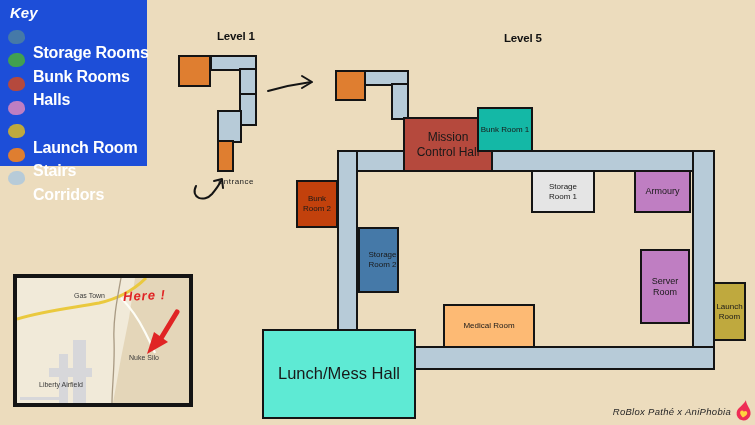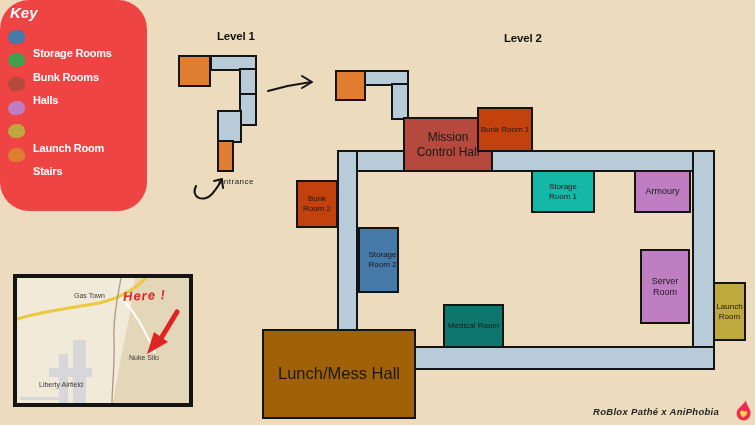--- a/index.html
+++ b/index.html
@@ -1,25 +1,25 @@
 <!DOCTYPE html>
 <html><head>
 <meta charset="utf-8">
 <style>
   html,body{margin:0;padding:0;}
   body{font-family:"Liberation Sans",sans-serif;}
   .canvas{position:relative;width:755px;height:425px;background:#ecdcbd;overflow:hidden;}
 
   
-  .key-panel{position:absolute;left:0;top:0;width:147px;height:211px;background:#ef4444;border-radius:29px;}
+  .key-panel{position:absolute;left:0;top:0;width:147px;height:166px;background:#1d4ed8;}
   .key-title{position:absolute;left:10px;top:4px;font-size:15px;font-weight:bold;font-style:italic;color:#fff;}
   .key-items{position:absolute;left:8px;top:25px;right:0;}
   .key-item{display:flex;align-items:center;height:23.6px;}
   .blob{width:17px;height:14px;margin-right:8px;border-radius:55% 45% 50% 50% / 60% 55% 45% 50%;flex:0 0 auto;}
-  .key-label{font-size:11px;font-weight:bold;color:#fff;letter-spacing:-0.2px;white-space:nowrap;margin-top:33px;}
+  .key-label{font-size:16px;font-weight:bold;color:#fff;letter-spacing:-0.2px;white-space:nowrap;margin-top:33px;}
 
   
   .lvl-title{position:absolute;font-size:11.5px;font-weight:bold;color:#111;letter-spacing:-0.2px;margin-left:14px;}
   .corr{position:absolute;border:2.5px solid #141414;box-sizing:border-box;z-index:1;}
   .room{position:absolute;border:2.5px solid #141414;box-sizing:border-box;z-index:2;
         display:flex;align-items:center;justify-content:center;text-align:center;
         color:#191919;line-height:1.2;}
   .room span{display:block;}
   .fs8{font-size:8px;} .fs9{font-size:9px;}
   .hall-big{font-size:16.5px;}
@@ -27,22 +27,22 @@
   .annot{position:absolute;color:#222;}
   .arrow-svg{position:absolute;z-index:3;}
 
   
   .inset{position:absolute;left:13px;top:274px;width:180px;height:133px;border:4px solid #141414;
          box-sizing:border-box;background:#f1ead9;overflow:hidden;z-index:2;}
   .inset-label{position:absolute;font-size:7px;color:#3a3a3a;white-space:nowrap;}
   .here-label{position:absolute;font-size:13px;font-weight:bold;font-style:italic;letter-spacing:1px;
               transform:rotate(-3deg);white-space:nowrap;}
 
-  .credits{position:absolute;left:593px;top:406px;width:138px;font-size:9.5px;
-           font-weight:bold;font-style:italic;color:#262626;letter-spacing:0.3px;white-space:nowrap;}
+  .credits{position:absolute;left:593px;top:406px;width:138px;text-align:right;font-size:9.5px;
+           font-weight:normal;font-style:italic;color:#262626;letter-spacing:0.3px;white-space:nowrap;}
 </style>
 </head>
 <body>
 
 <div class="canvas">
 
   <div class="key-panel">
     <div class="key-title">Key</div>
     <div class="key-items">
       <div class="key-item">
@@ -61,20 +61,24 @@
         <span class="blob" style="background-color: rgb(191, 126, 194);"></span>
       </div>
       <div class="key-item">
         <span class="blob" style="background-color: rgb(191, 169, 62);"></span>
         <span class="key-label">Launch Room</span>
       </div>
       <div class="key-item">
         <span class="blob" style="background-color: rgb(223, 126, 48);"></span>
         <span class="key-label">Stairs</span>
       </div>
+      <div class="key-item">
+        <span class="blob" style="background-color: rgb(183, 203, 216);"></span>
+        <span class="key-label">Corridors</span>
+      </div>
     </div>
   </div>
 
   <div class="lvl-title" style="left:203px;top:30px;">Level 1</div>
 
   <div class="corr" style="left: 210px; top: 55px; width: 47px; height: 16px; background-color: rgb(183, 203, 216);"></div>
   <div class="corr" style="left: 239px; top: 68px; width: 18px; height: 28px; background-color: rgb(183, 203, 216);"></div>
   <div class="corr" style="left: 239px; top: 93px; width: 18px; height: 33px; background-color: rgb(183, 203, 216);"></div>
   <div class="corr" style="left: 217px; top: 110px; width: 25px; height: 33px; background-color: rgb(183, 203, 216);"></div>
   <div class="room" style="left: 178px; top: 55px; width: 33px; height: 32px; z-index: 3; background-color: rgb(223, 126, 48);"></div>
@@ -85,59 +89,59 @@
   <svg class="arrow-svg" style="left:188px;top:174px;" width="45" height="30" viewBox="0 0 45 30">
     <path d="M8,12 C2,24 16,29 24,20 C29,14 31,11 33,7" fill="none" stroke="#141414" stroke-width="2" stroke-linecap="round"></path>
     <path d="M26,7 L34,5 L35,14" fill="none" stroke="#141414" stroke-width="2" stroke-linecap="round" stroke-linejoin="round"></path>
   </svg>
 
   <svg class="arrow-svg" style="left:266px;top:74px;" width="52" height="22" viewBox="0 0 52 22">
     <path d="M2,17 C16,13 30,10 45,8" fill="none" stroke="#141414" stroke-width="2" stroke-linecap="round"></path>
     <path d="M36,2 L46,8 M36,14 L46,8" fill="none" stroke="#141414" stroke-width="2" stroke-linecap="round"></path>
   </svg>
 
-  <div class="lvl-title" style="left:490px;top:32px;">Level 2</div>
+  <div class="lvl-title" style="left:490px;top:32px;">Level 5</div>
 
   <div class="corr" style="left: 364px; top: 70px; width: 45px; height: 16px; background-color: rgb(183, 203, 216);"></div>
   <div class="corr" style="left: 391px; top: 83px; width: 18px; height: 37px; background-color: rgb(183, 203, 216);"></div>
   <div class="corr" style="left: 337px; top: 150px; width: 378px; height: 22px; background-color: rgb(183, 203, 216);"></div>
   <div class="corr" style="left: 337px; top: 150px; width: 21px; height: 182px; background-color: rgb(183, 203, 216);"></div>
   <div class="corr" style="left: 692px; top: 150px; width: 23px; height: 220px; background-color: rgb(183, 203, 216);"></div>
   <div class="corr" style="left: 413px; top: 346px; width: 302px; height: 24px; background-color: rgb(183, 203, 216);"></div>
 
   <div class="room" style="left: 335px; top: 70px; width: 31px; height: 31px; z-index: 3; background-color: rgb(223, 126, 48);"></div>
 
   <div class="room hall-mid" style="left: 367px; top: 117px; width: 90px; height: 55px; background-color: rgb(181, 73, 61);">
     <span style="max-width:70px;">Mission Control Hall</span>
   </div>
-  <div class="room fs8" style="left: 477px; top: 107px; width: 56px; height: 45px; background-color: #c2410c;">
+  <div class="room fs8" style="left: 477px; top: 107px; width: 56px; height: 45px; background-color: #14b8a6;">
     <span>Bunk Room 1</span>
   </div>
   <div class="room fs8" style="left: 296px; top: 180px; width: 42px; height: 48px; background-color: #c2410c;">
     <span style="max-width:30px;">Bunk Room 2</span>
   </div>
-  <div class="room fs8" style="left: 531px; top: 170px; width: 64px; height: 43px; background-color: #14b8a6;">
+  <div class="room fs8" style="left: 531px; top: 170px; width: 64px; height: 43px; background-color: #e5e5e5;">
     <span style="max-width:42px;">Storage Room 1</span>
   </div>
   <div class="room fs8" style="left: 358px; top: 227px; width: 41px; height: 66px; background-color: rgb(69, 121, 168);">
     <span style="max-width:40px;margin-left:8px;">Storage Room 2</span>
   </div>
   <div class="room fs9" style="left: 634px; top: 170px; width: 57px; height: 43px; background-color: rgb(191, 126, 194);">
     <span>Armoury</span>
   </div>
   <div class="room fs9" style="left: 640px; top: 249px; width: 50px; height: 75px; background-color: rgb(191, 126, 194);">
     <span style="max-width:34px;">Server Room</span>
   </div>
-  <div class="room fs8" style="left: 443px; top: 304px; width: 61px; height: 44px; background-color: #0f766e;">
+  <div class="room fs8" style="left: 443px; top: 304px; width: 92px; height: 44px; background-color: #fdba74;">
     <span>Medical Room</span>
   </div>
   <div class="room fs8" style="left: 713px; top: 282px; width: 33px; height: 59px; background-color: rgb(191, 169, 62);">
     <span style="max-width:30px;">Launch Room</span>
   </div>
-  <div class="room hall-big" style="left: 262px; top: 329px; width: 154px; height: 90px; background-color: #a16207;">
+  <div class="room hall-big" style="left: 262px; top: 329px; width: 154px; height: 90px; background-color: #5eead4;">
     <span>Lunch/Mess Hall</span>
   </div>
 
   <div class="inset">
     <svg width="172" height="125" viewBox="0 0 172 125" style="position:absolute;left:0;top:0;">
       <polygon points="118,0 172,0 172,125 96,125 104,80 112,40" fill="#e4d6b9"></polygon>
       <path d="M0,41 C28,33 55,30 82,25 C100,21 116,13 129,0" fill="none" stroke="#eac93e" stroke-width="3"></path>
       <path d="M104,0 C100,22 96,42 97,62 C98,88 95,108 95,125" fill="none" stroke="#a99a83" stroke-width="1.3"></path>
       <path d="M104,20 C114,30 122,42 128,54 C132,62 136,70 138,75" fill="none" stroke="#fdfdf6" stroke-width="2.2"></path>
       <g fill="#d7d7da">

